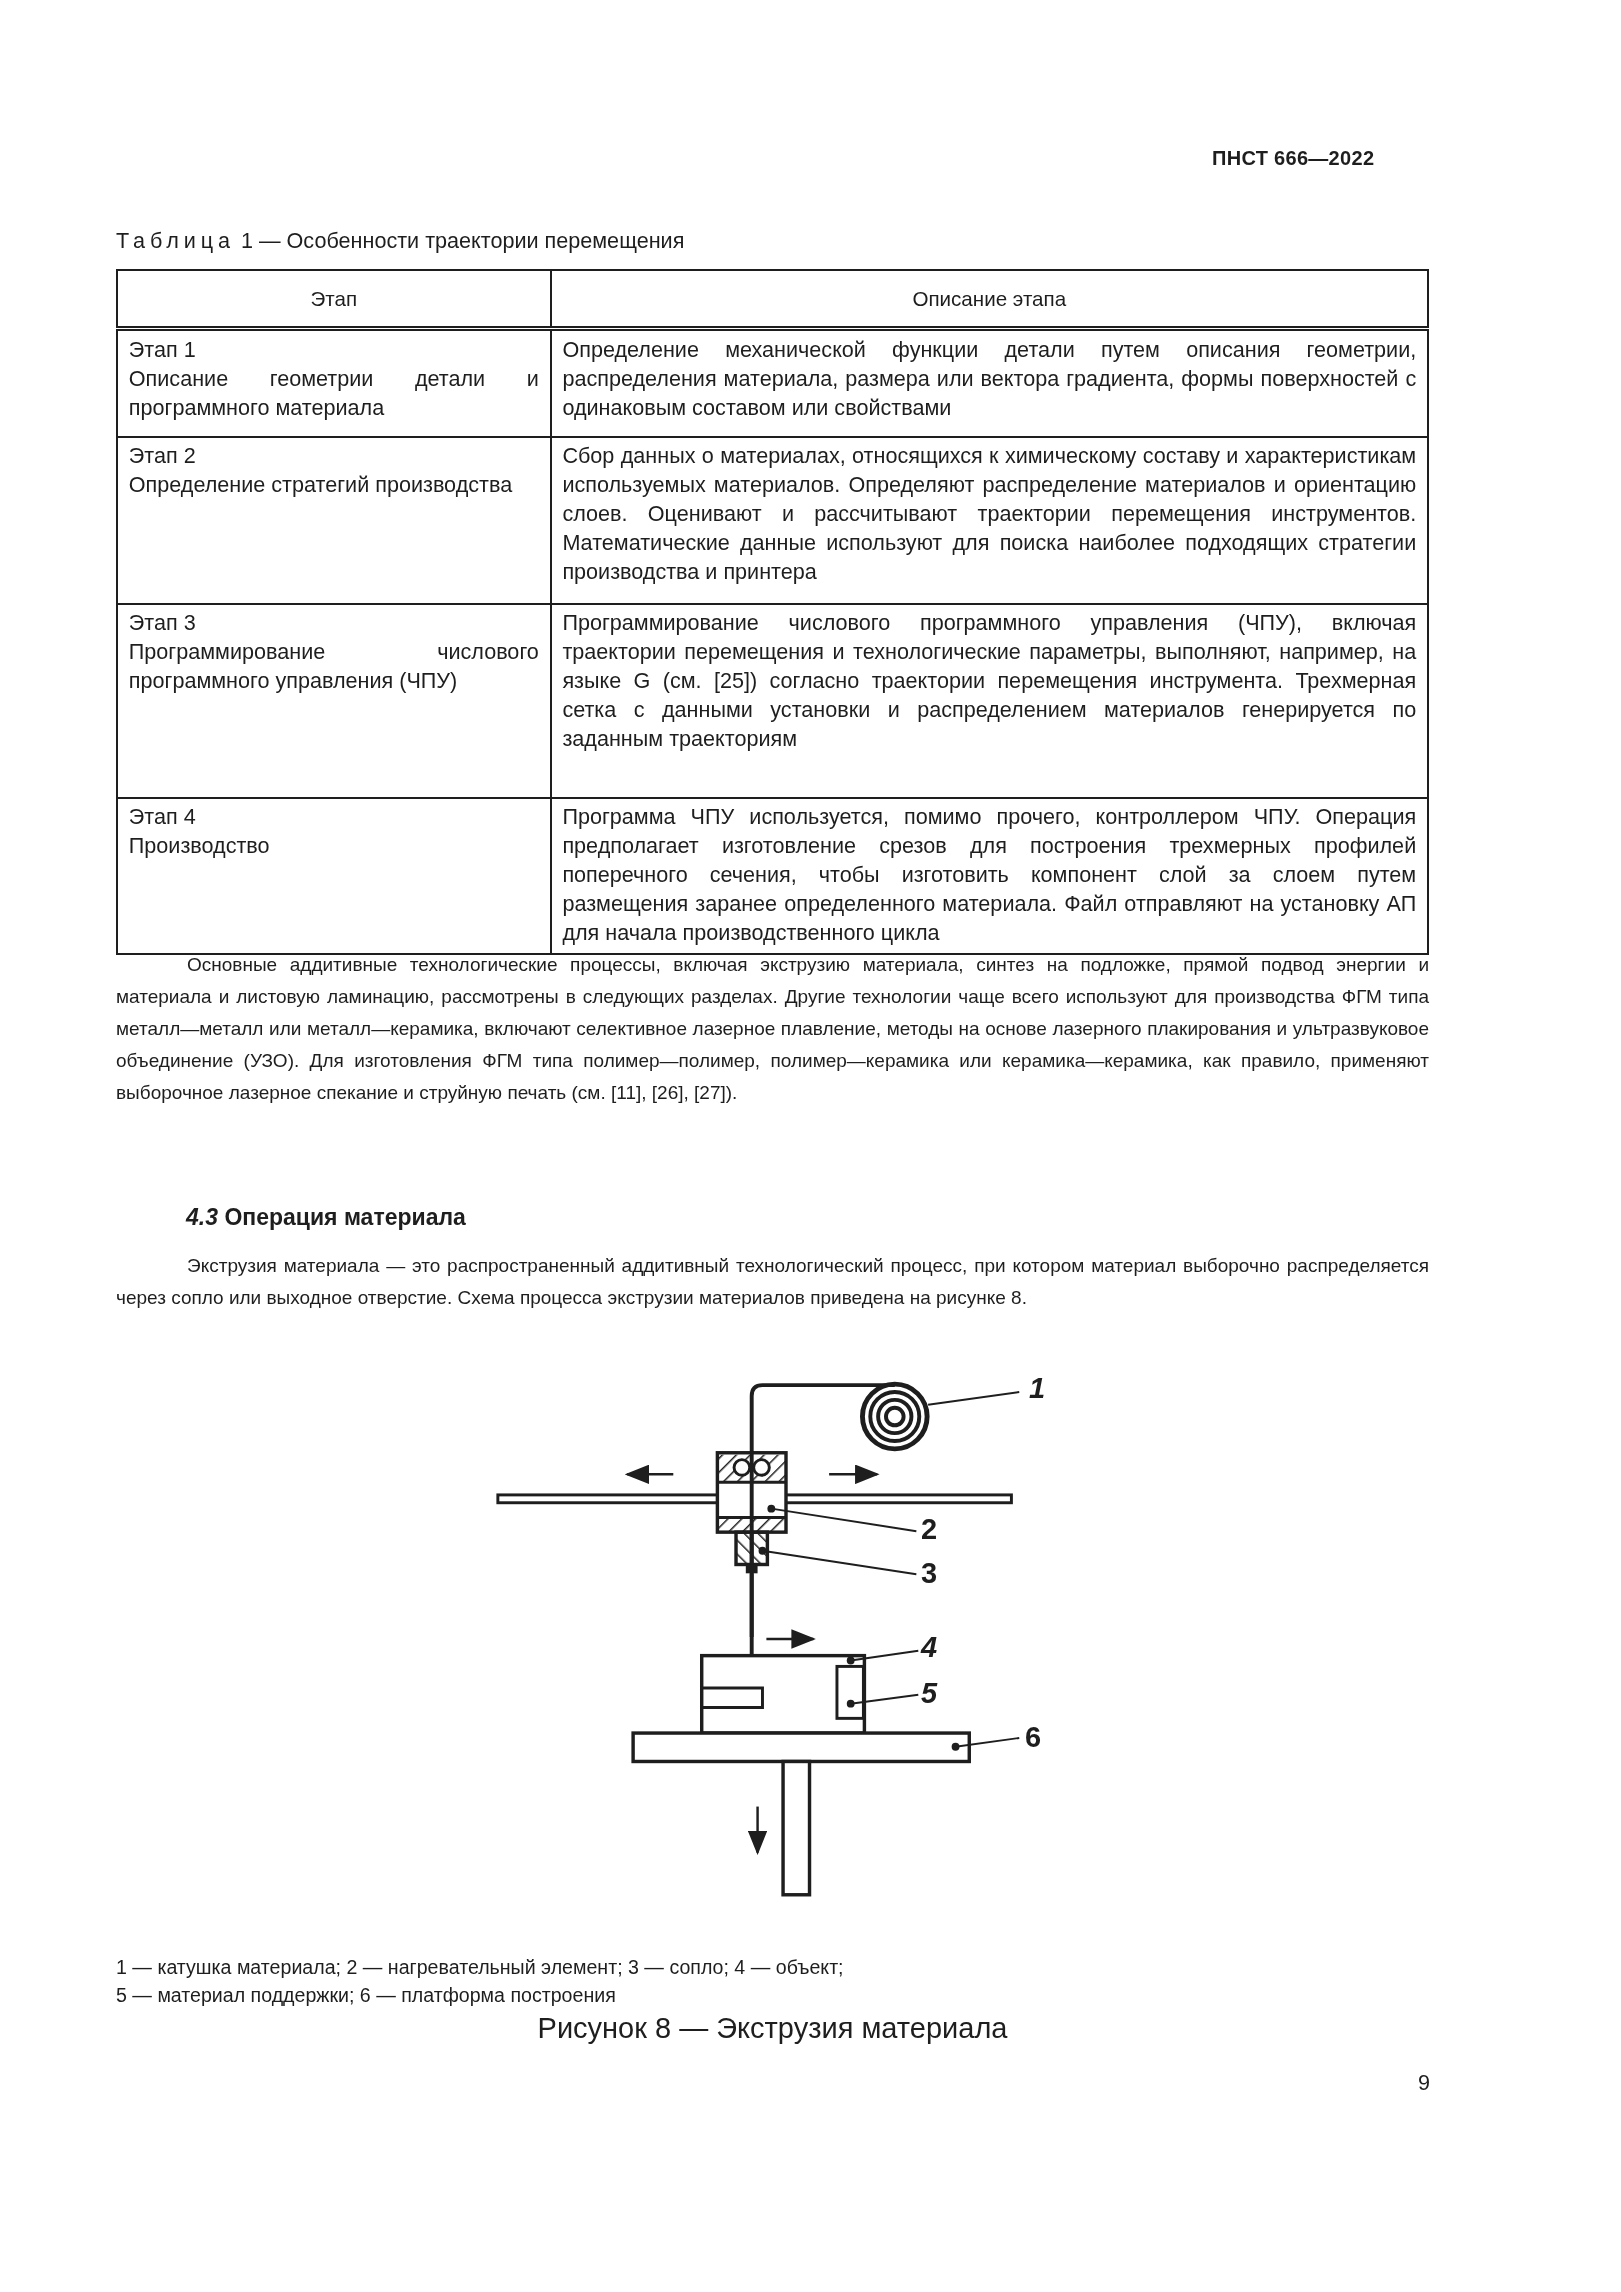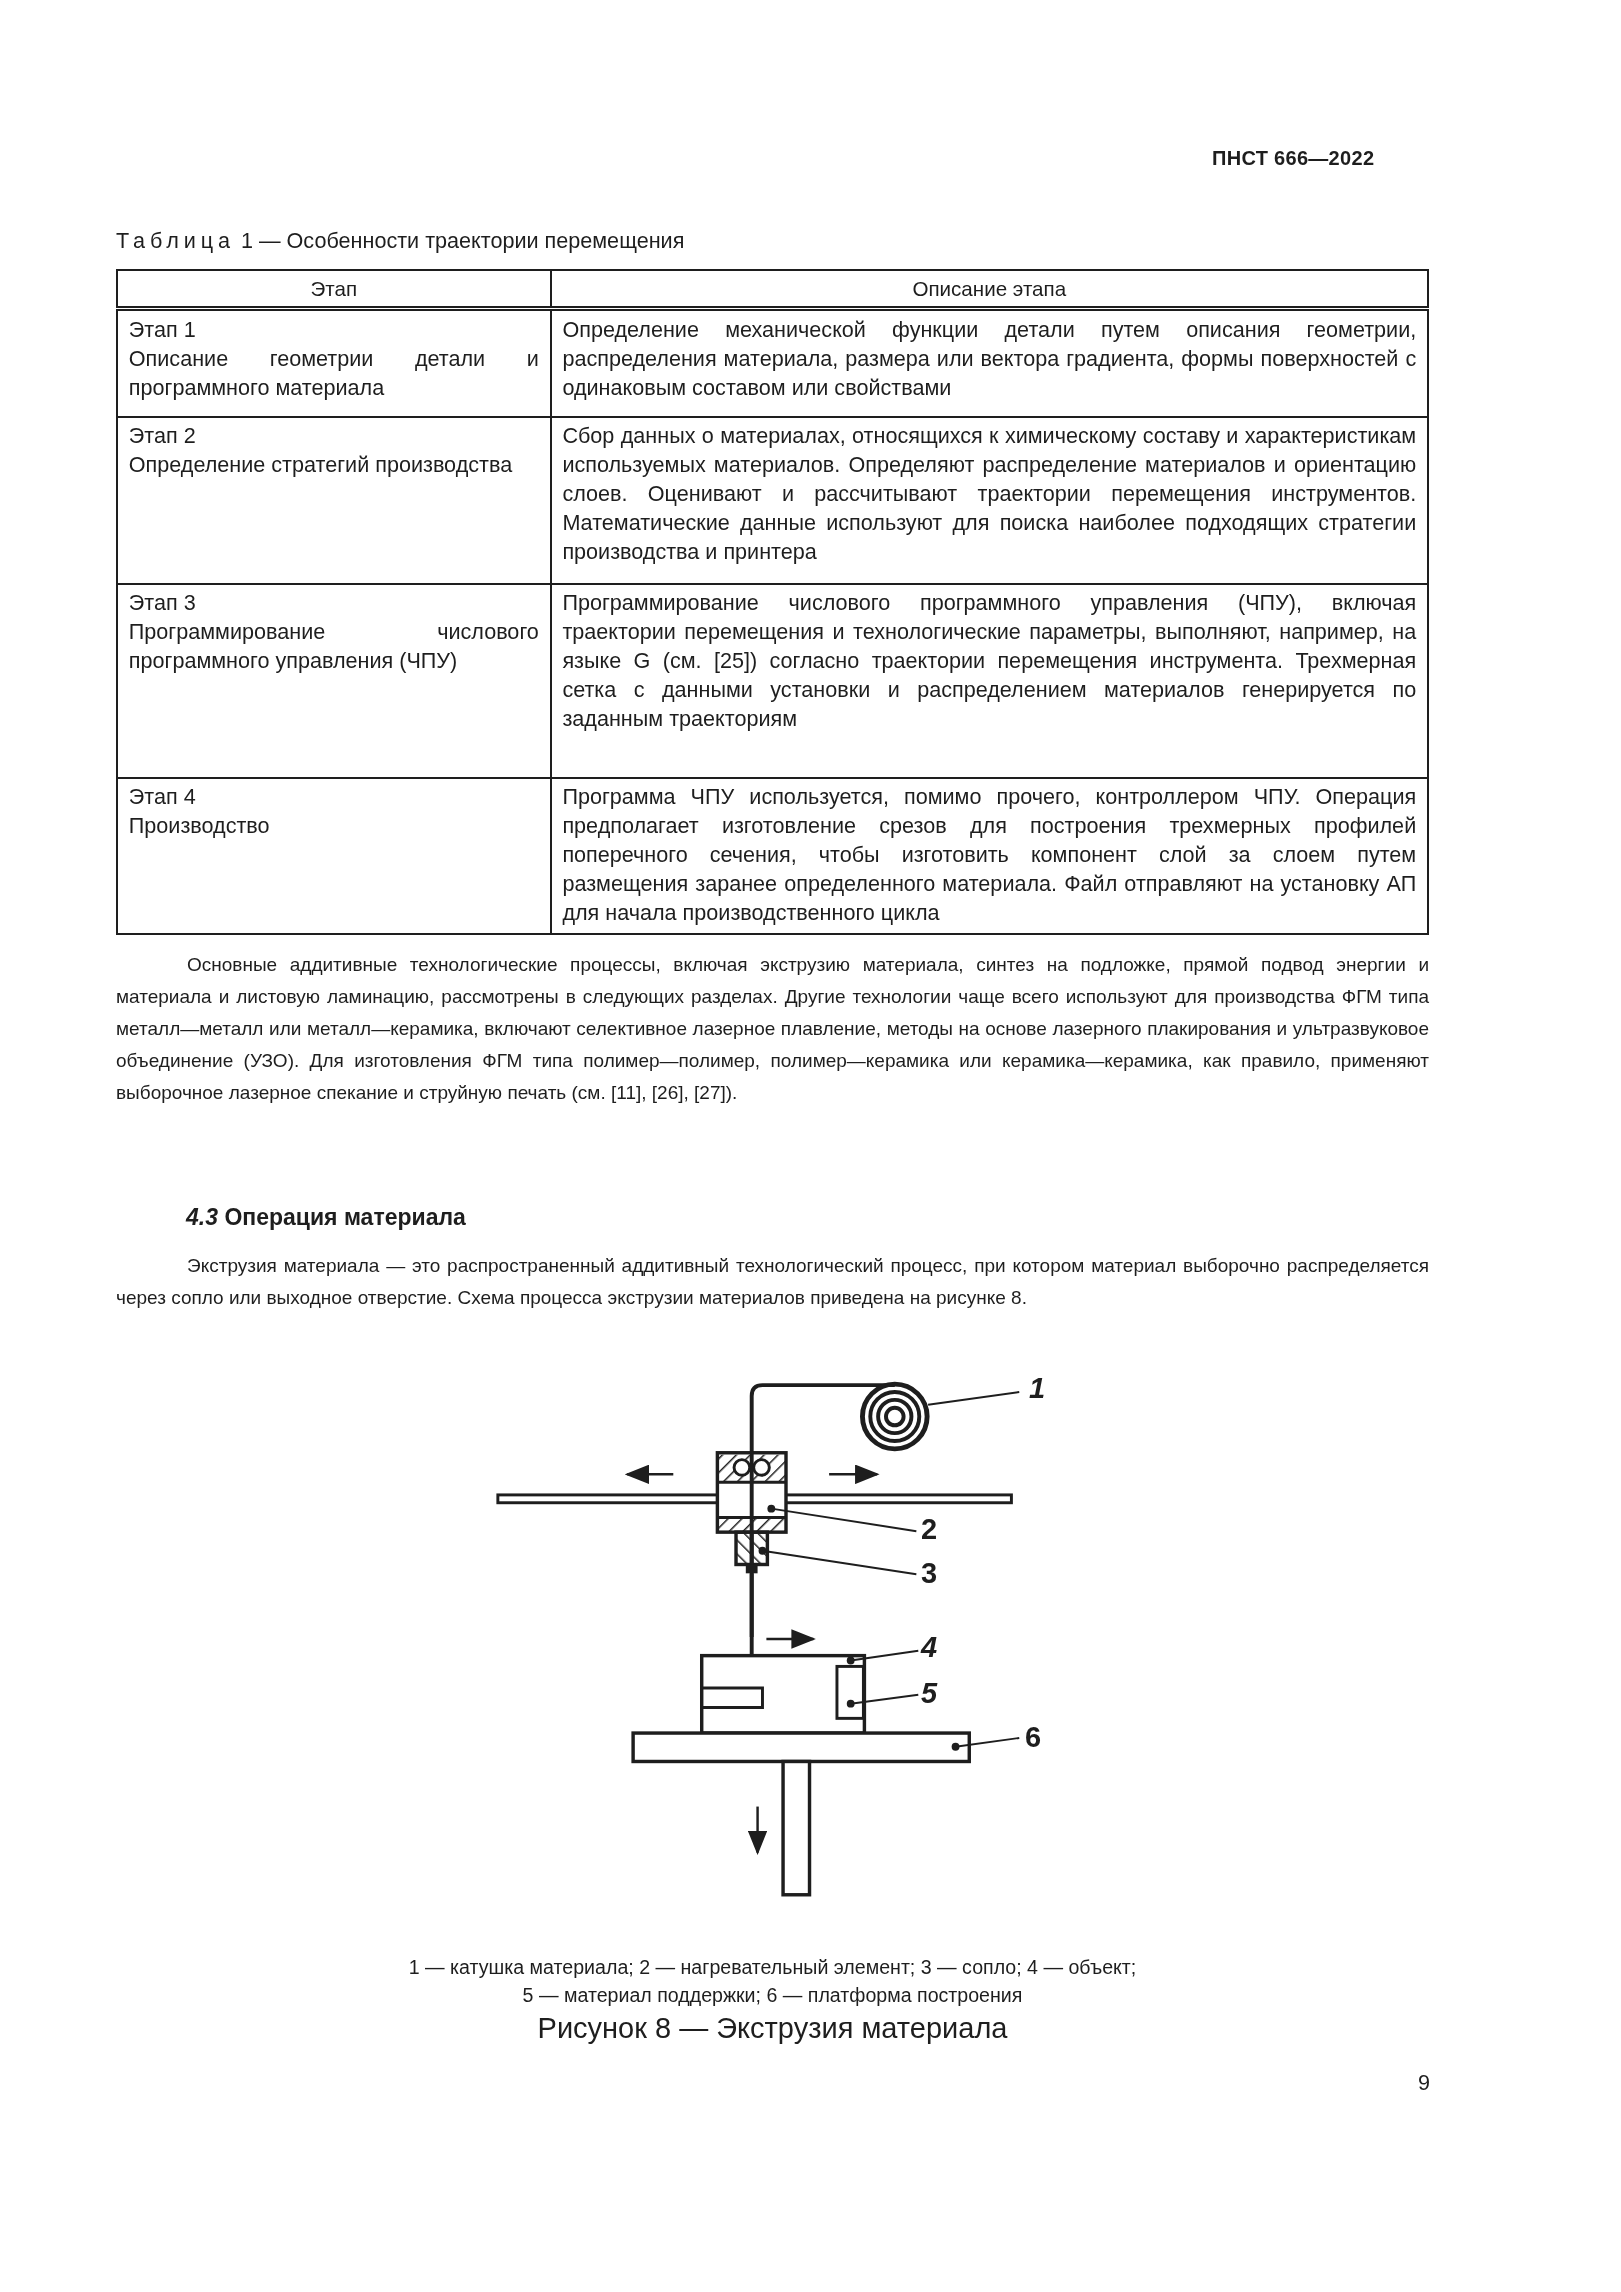--- a/index.html
+++ b/index.html
@@ -5,29 +5,29 @@
   html, body { margin:0; padding:0; background:#ffffff; }
   body { width:1621px; height:2293px; position:relative; overflow:hidden;
          font-family:"Liberation Sans", sans-serif; color:#1e1e1e; }
   .abs { position:absolute; }
   .doc-code { left:1212px; top:147px; font-size:20px; font-weight:bold; letter-spacing:0.3px; }
   .tcap { left:116px; top:228px; font-size:21.6px; }
   .tcap .sp { letter-spacing:4.9px; }
   table.t { position:absolute; left:116px; top:269px; width:1313px; border-collapse:collapse;
             font-size:21.6px; line-height:29px; }
   table.t td, table.t th { border:2.5px solid #1e1e1e; vertical-align:top; padding:3.9px 10.8px 5.9px 10.8px; font-weight:normal; }
-  table.t th { text-align:center; vertical-align:middle; height:35px; padding:0; border-bottom:5.9px double #1e1e1e; font-size:20.6px; }
+  table.t th { text-align:center; vertical-align:middle; height:35px; padding:10px; border-bottom:5.9px double #1e1e1e; font-size:20.6px; }
   table.t td.c1 { width:410px; }
   table.t td { text-align:justify;margin-left:12px; }
   .para { left:116px; width:1313px; font-size:19px; line-height:32px; text-align:justify; }
   .para .ind { display:inline-block; width:71px; }
   .h43 { left:186px; top:1204px; font-size:23px; font-weight:bold; }
   .h43 i { font-style:italic; }
   .fig-label { position:absolute; font-size:29px; font-weight:bold; font-style:italic; }
-  .legend { left:116px; width:1313px; text-align:center; font-size:19.6px; line-height:26.5px; }
+  .legend { left:116px; width:1313px; text-align:left; font-size:19.6px; line-height:26.5px; }
   .figcap { left:116px; width:1313px; text-align:center; font-size:29px; top:2093px; }
   .pnum { left:1418px; top:2070px; font-size:21.6px; }
 </style>
 </head>
 <body>
 
 <div class="abs doc-code">ПНСТ 666—2022</div>
 
 <div class="abs tcap">
   <span class="sp">Таблица</span>

